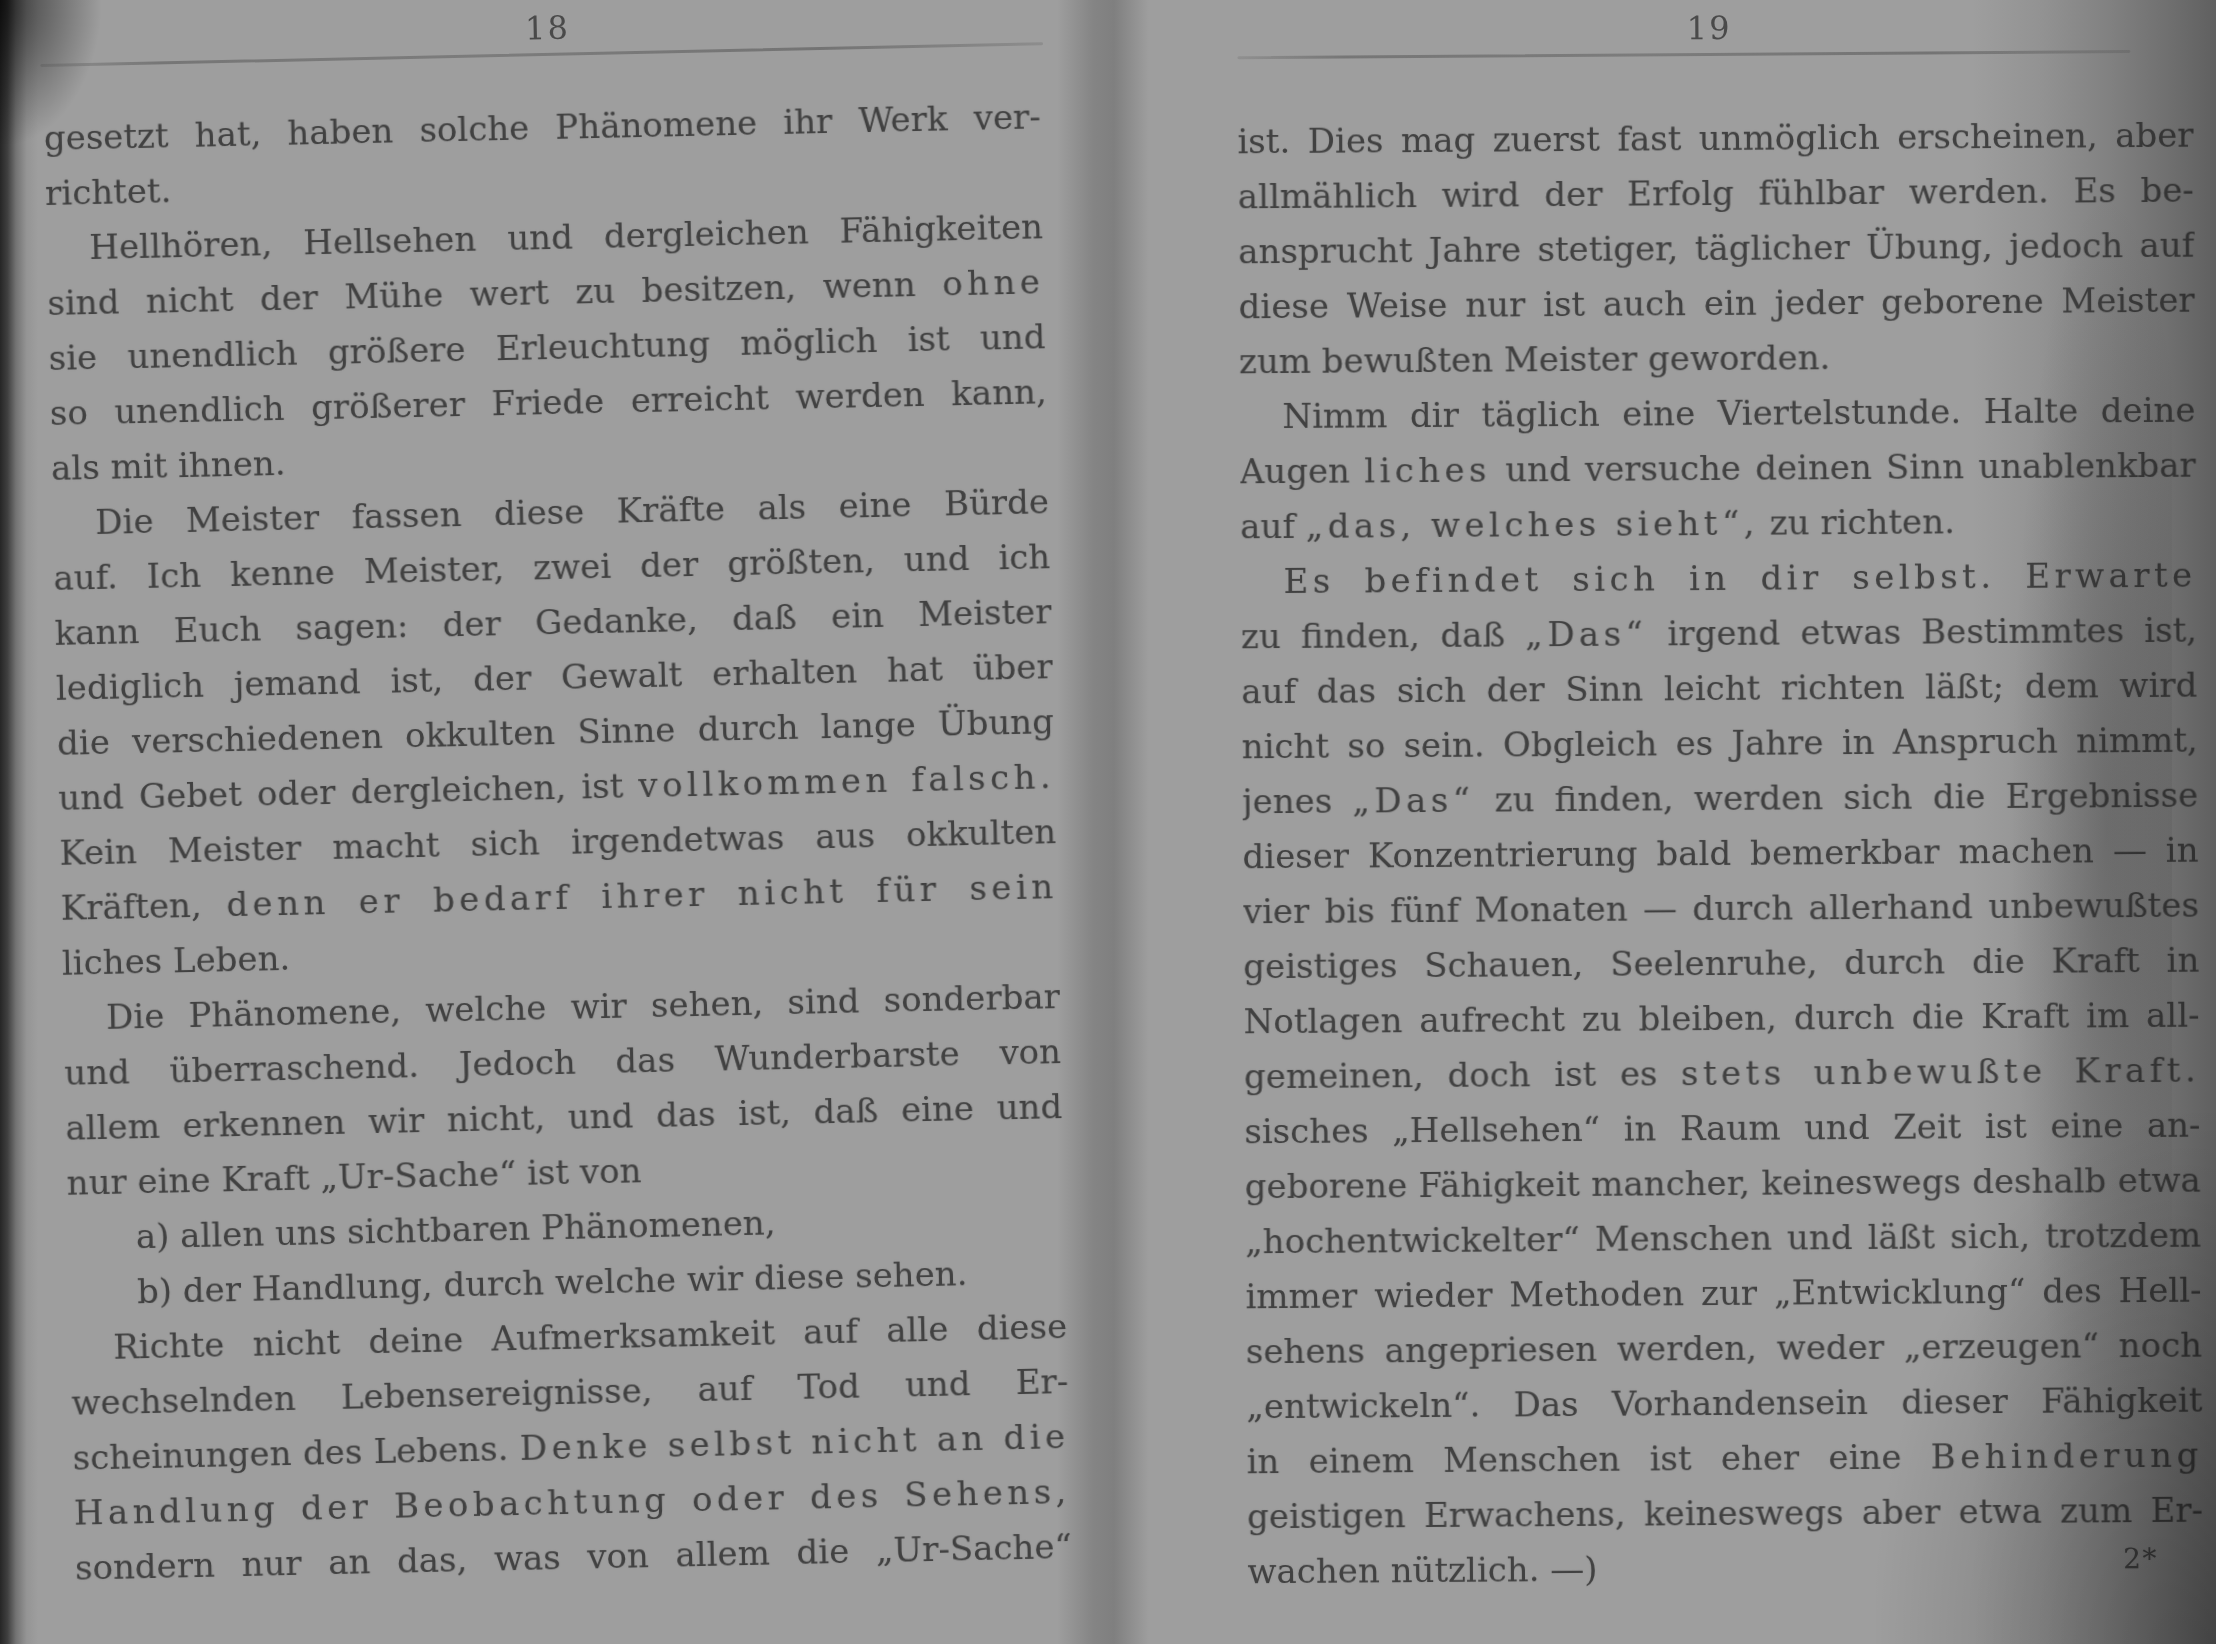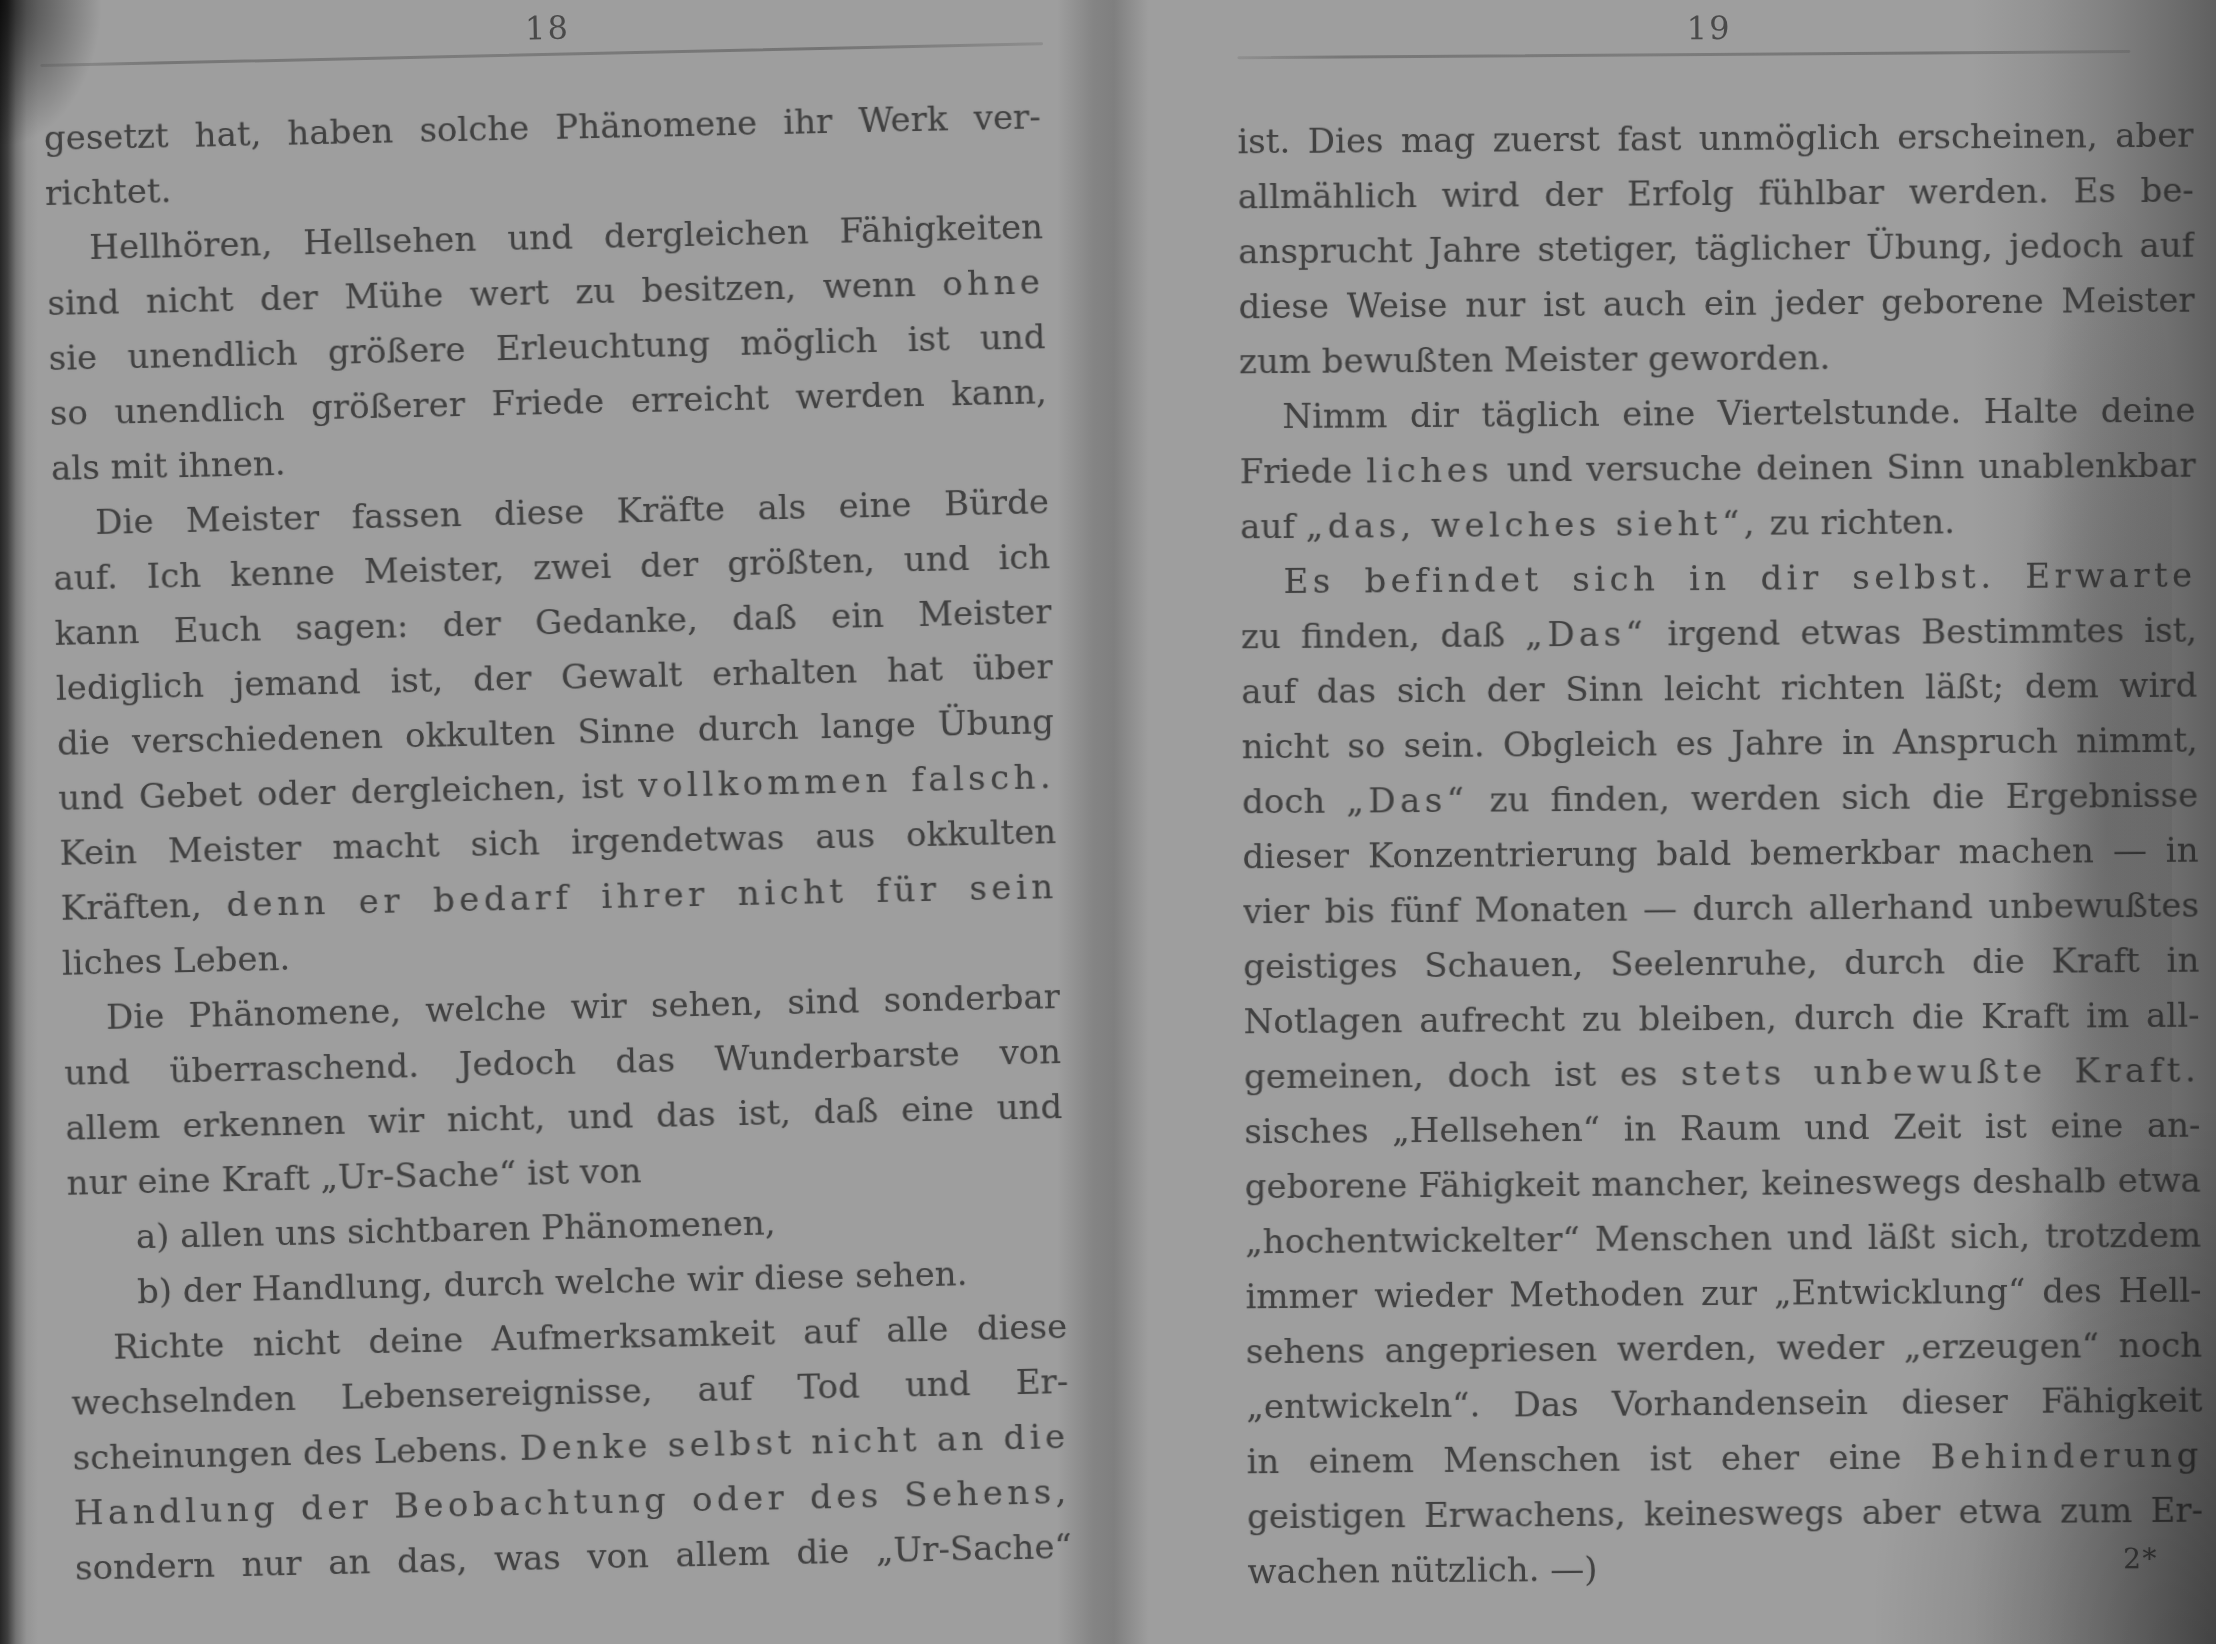--- a/index.html
+++ b/index.html
@@ -132,27 +132,27 @@
   <div class="page page-right">
     <div class="pagenum">19</div>
     <div class="rule"></div>
     <div class="text">
         <div class="line"><span>ist. Dies mag zuerst fast unmöglich erscheinen, aber</span></div>
         <div class="line"><span>allmählich wird der Erfolg fühlbar werden.  Es be-</span></div>
         <div class="line"><span>ansprucht Jahre stetiger, täglicher Übung, jedoch auf</span></div>
         <div class="line"><span>diese Weise nur ist auch ein jeder geborene Meister</span></div>
         <div class="line nj"><span>zum bewußten Meister geworden.</span></div>
         <div class="line ind1"><span>Nimm dir täglich eine Viertelstunde.  Halte deine</span></div>
-        <div class="line"><span>Friede </span><span class="sp">liches</span><span> und versuche deinen Sinn unablenkbar</span></div>
+        <div class="line"><span>Augen </span><span class="sp">liches</span><span> und versuche deinen Sinn unablenkbar</span></div>
         <div class="line nj"><span>auf </span><span class="sp">„das, welches sieht“,</span><span> zu richten.</span></div>
         <div class="line ind1"><span class="sp">Es befindet sich in dir selbst.  Erwarte nicht</span></div>
         <div class="line"><span>zu finden, daß </span><span class="sp">„Das“</span><span> irgend etwas Bestimmtes ist,</span></div>
         <div class="line"><span>auf das sich der Sinn leicht richten läßt; dem wird</span></div>
         <div class="line"><span>nicht so sein.  Obgleich es Jahre in Anspruch nimmt,</span></div>
-        <div class="line"><span>doch </span><span class="sp">„Das“</span><span> zu finden, werden sich die Ergebnisse</span></div>
+        <div class="line"><span>jenes </span><span class="sp">„Das“</span><span> zu finden, werden sich die Ergebnisse</span></div>
         <div class="line"><span>dieser Konzentrierung bald bemerkbar machen — in</span></div>
         <div class="line"><span>vier bis fünf Monaten — durch allerhand unbewußtes</span></div>
         <div class="line"><span>geistiges Schauen, Seelenruhe, durch die Kraft in</span></div>
         <div class="line"><span>Notlagen aufrecht zu bleiben, durch die Kraft im all-</span></div>
         <div class="line"><span>gemeinen, doch ist es </span><span class="sp">stets unbewußte Kraft.</span></div>
         <div class="line"><span>sisches „Hellsehen“ in Raum und Zeit ist eine an-</span></div>
         <div class="line"><span>geborene Fähigkeit mancher, keineswegs deshalb etwa</span></div>
         <div class="line"><span>„hochentwickelter“ Menschen und läßt sich, trotzdem</span></div>
         <div class="line"><span>immer wieder Methoden zur „Entwicklung“ des Hell-</span></div>
         <div class="line"><span>sehens angepriesen werden, weder „erzeugen“ noch</span></div>

